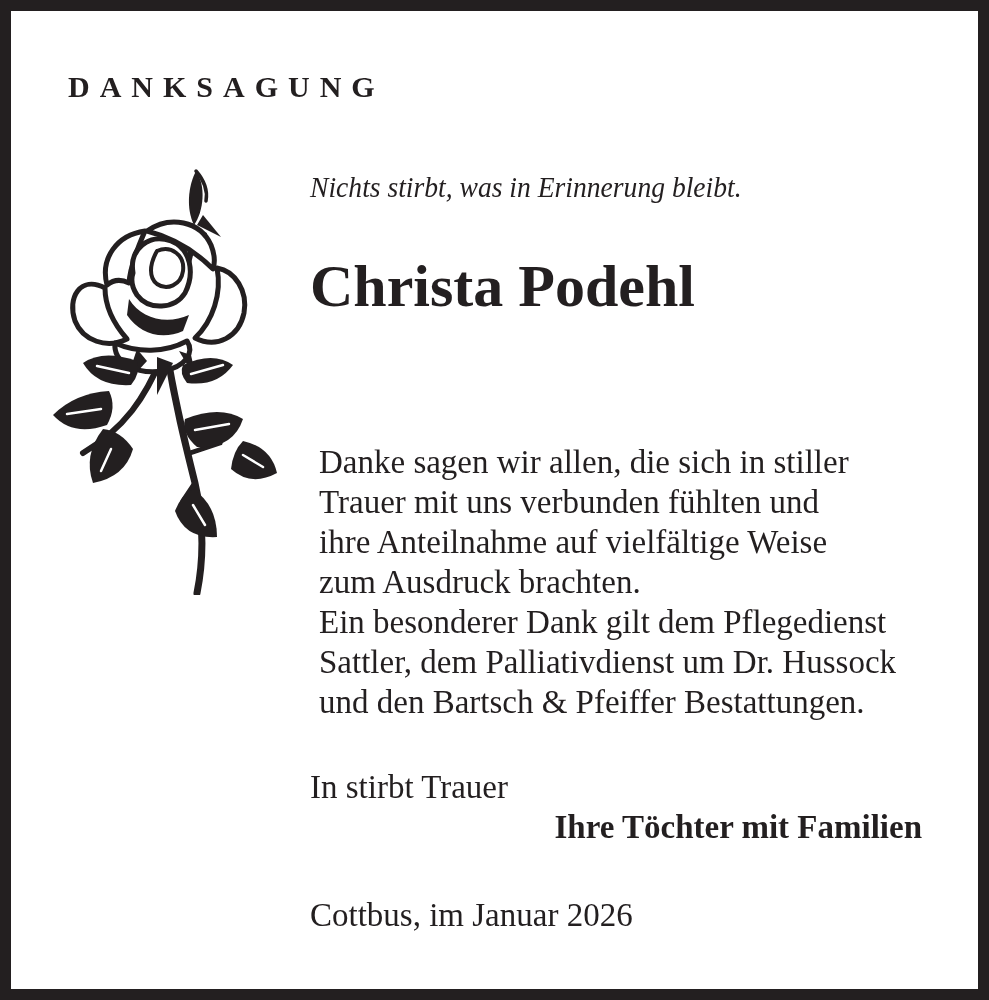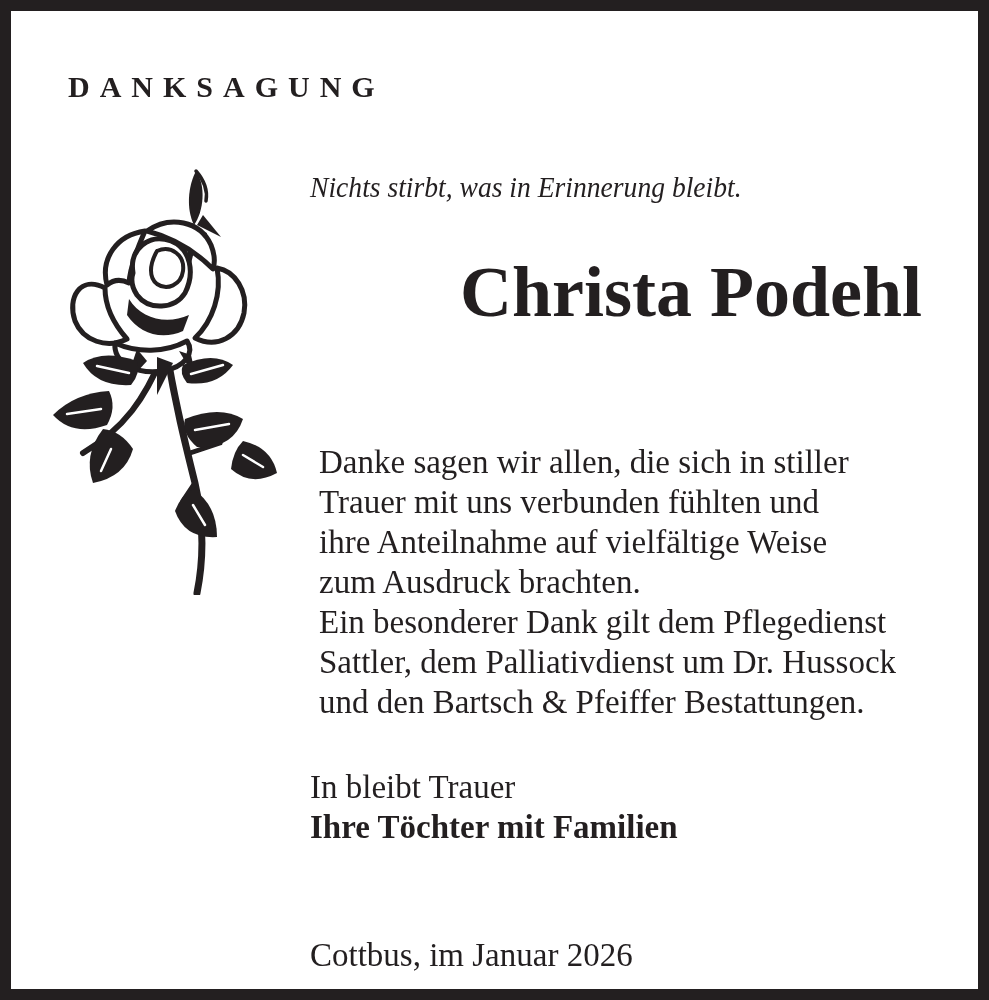--- a/index.html
+++ b/index.html
@@ -34,22 +34,22 @@
     font-style: italic;
     font-size: 30px;
     line-height: 1;
     white-space: nowrap;
     transform: scaleX(0.92);
     transform-origin: left top;
   }
 
   .name {
     top: 245px;
-    text-align: right;
-    font-size: 72px;
+    text-align: left;
+    font-size: 60px;
     font-weight: 700;
     line-height: 1;
     white-space: nowrap;
   }
 
   .maiden {
     top: 341px;
     text-align: center;
     font-size: 30px;
     line-height: 1;
@@ -61,24 +61,24 @@
     line-height: 40px;
     white-space: pre-line;
     margin-left: 9px;
   }
 
   .closing {
     top: 756px;
     font-size: 33px;
     line-height: 40px;
   }
-  .closing .mourners { font-weight: 700; }
+  .closing .mourners { font-weight: 700; text-align: right; }
 
   .placedate {
-    top: 928px;
+    top: 888px;
     font-size: 33px;
     line-height: 1;
   }
 </style>
 </head>
 <body>
 
 <div class="page">
 
   <div class="abs category">DANKSAGUNG</div>
@@ -146,19 +146,19 @@
 
   <div class="abs col bodytext">Danke sagen wir allen, die sich in stiller
 Trauer mit uns verbunden fühlten und
 ihre Anteilnahme auf vielfältige Weise
 zum Ausdruck brachten.
 Ein besonderer Dank gilt dem Pflegedienst
 Sattler, dem Palliativdienst um Dr. Hussock
 und den Bartsch &amp; Pfeiffer Bestattungen.</div>
 
   <div class="abs col closing">
-    <div>In bleibt Trauer</div>
+    <div>In stirbt Trauer</div>
     <div class="mourners">Ihre Töchter mit Familien</div>
   </div>
 
   <div class="abs col placedate">Cottbus, im Januar 2026</div>
 
 </div>
 
 </body></html>

